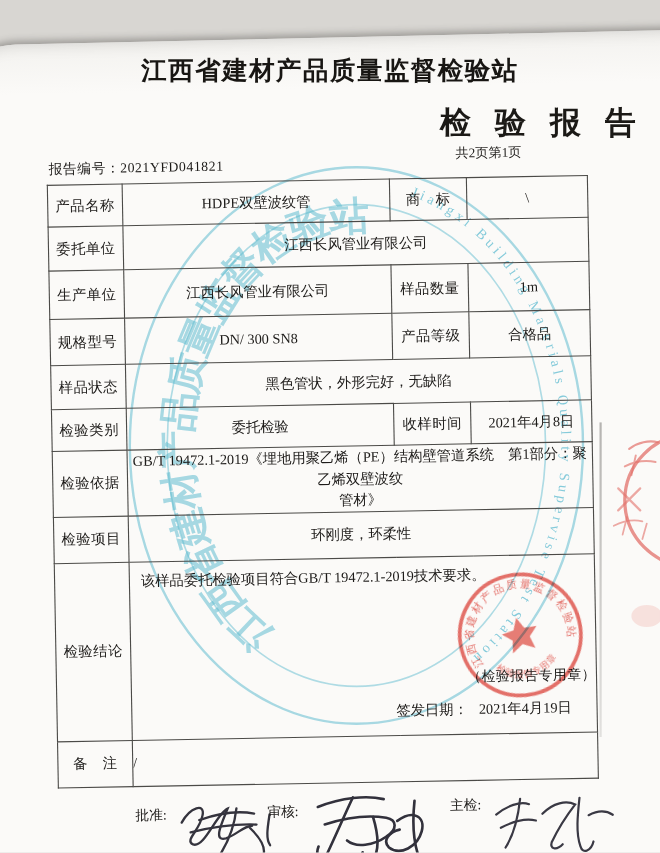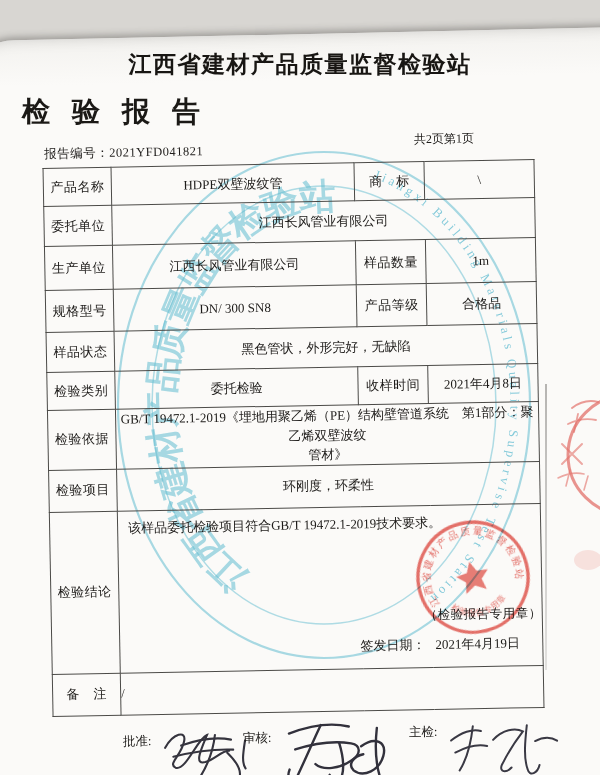--- a/index.html
+++ b/index.html
@@ -17,21 +17,21 @@
     box-shadow:0 -3px 7px rgba(60,58,54,.38), inset 0 10px 16px -12px rgba(0,0,0,.18);
     z-index:1;
   }
   
   .watermark{position:absolute;left:0;top:0;z-index:2;mix-blend-mode:multiply;
     filter:blur(.45px);opacity:.92;pointer-events:none;}
   
   .doc{position:absolute;inset:0;z-index:3;color:#1d1b19;}
   .station-title{position:absolute;top:49px;left:0;width:100%;text-align:center;
     font-size:23px;font-weight:bold;letter-spacing:1.5px;color:#181613;}
-  .report-title{position:absolute;top:93px;left:0;width:100%;text-align:left;
+  .report-title{position:absolute;top:93px;left:0;width:100%;text-align:right;
     font-size:28px;font-weight:bold;letter-spacing:22px;text-indent:22px;color:#1b1916;}
   .tilt{position:absolute;left:42px;top:140px;width:492px;
     transform:rotate(-1.05deg);transform-origin:0 0;}
   .meta{position:relative;height:26px;font-size:12.5px;}
   .report-no{position:absolute;left:2px;top:6px;letter-spacing:.5px;}
   .page-info{position:absolute;right:60px;top:-2px;font-size:12px;}
   table.rpt{border-collapse:collapse;width:491px;table-layout:fixed;margin-top:2px;}
   table.rpt td{border:1px solid #4b4a47;font-size:13px;vertical-align:middle;
     padding:0;overflow:hidden;}
   table.rpt{border:1.4px solid #434240;}

